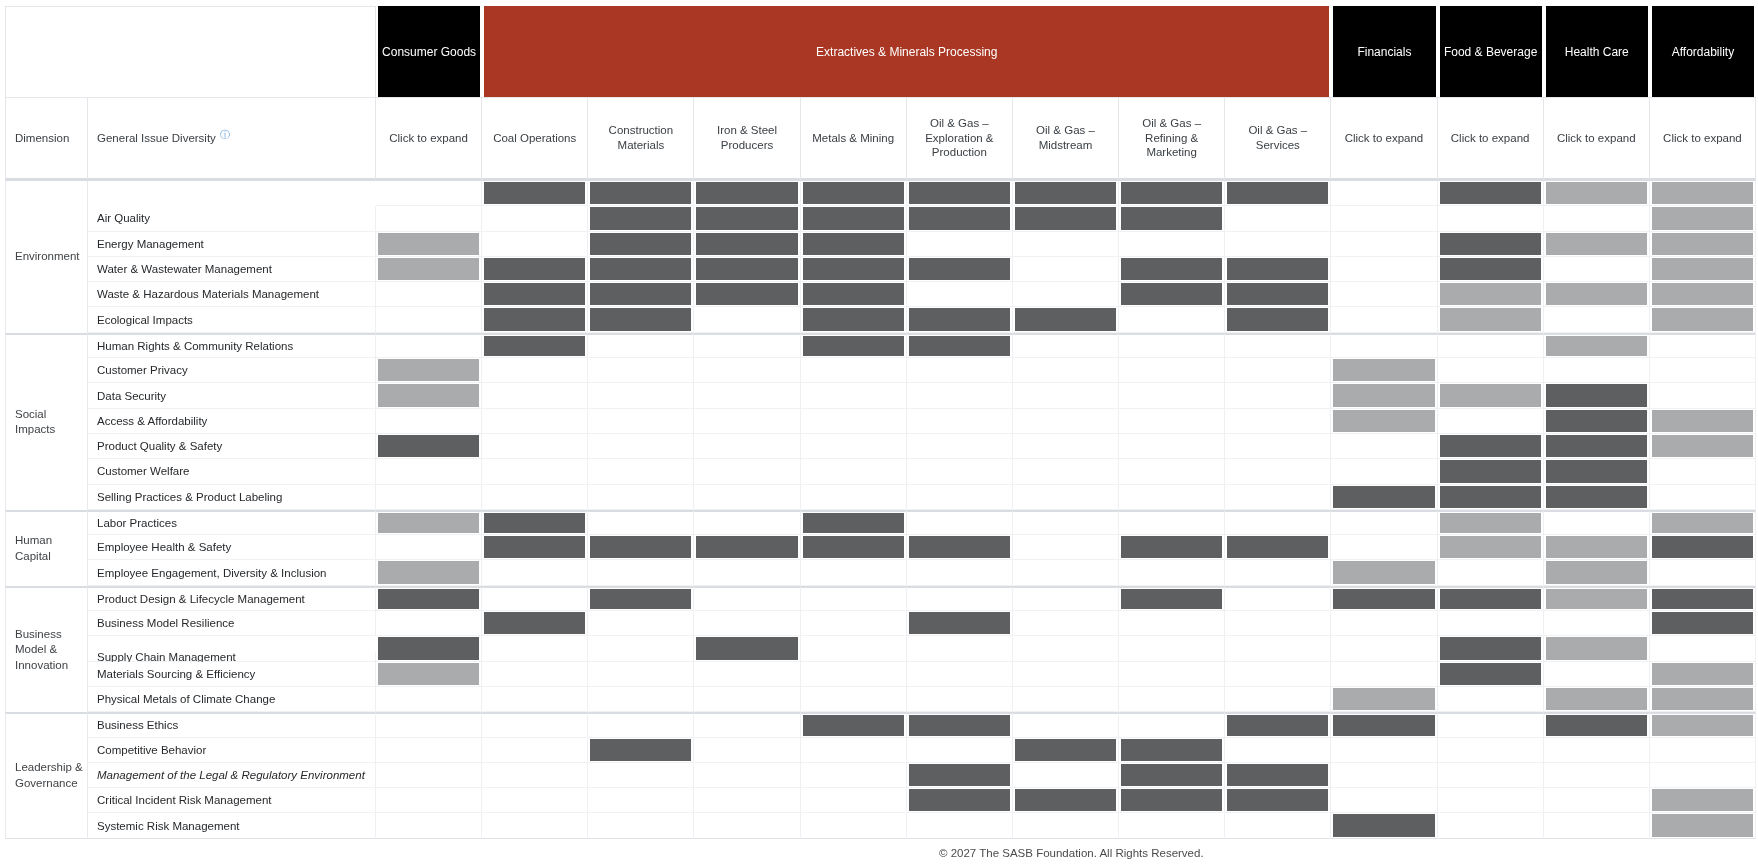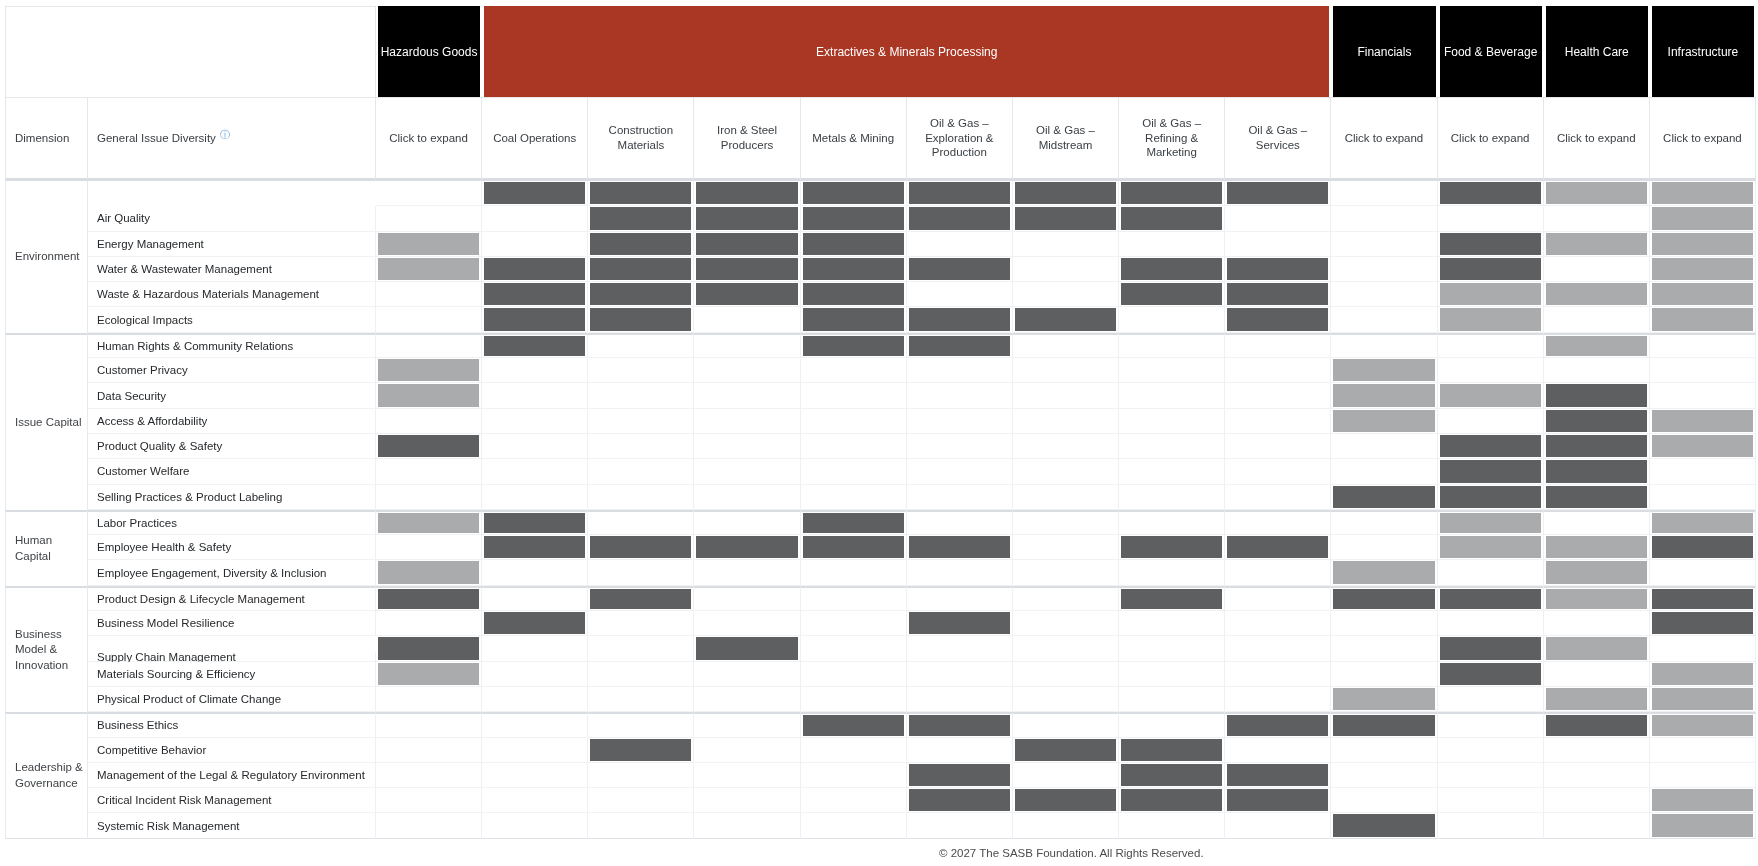--- a/index.html
+++ b/index.html
@@ -58,26 +58,26 @@
     position:absolute;left:939px;top:847px;
     font-size:11.5px;color:#4b4b4b;
   }
 </style>
 </head>
 <body>
 
 <div id="map-wrap">
   <div id="grid">
       <div class="corner" style="grid-area: 1 / 1 / auto / span 2;"></div>
-      <div class="sector" style="grid-area: 1 / 3 / auto / span 1; background: rgb(0, 0, 0);">Hazardous Goods</div>
+      <div class="sector" style="grid-area: 1 / 3 / auto / span 1; background: rgb(0, 0, 0);">Consumer Goods</div>
       <div class="sector" style="grid-area: 1 / 4 / auto / span 8; background: rgb(169, 55, 35);">Extractives &amp; Minerals Processing</div>
       <div class="sector" style="grid-area: 1 / 12 / auto / span 1; background: rgb(0, 0, 0);">Financials</div>
       <div class="sector" style="grid-area: 1 / 13 / auto / span 1; background: rgb(0, 0, 0);">Food &amp; Beverage</div>
       <div class="sector" style="grid-area: 1 / 14 / auto / span 1; background: rgb(0, 0, 0);">Health Care</div>
-      <div class="sector" style="grid-area: 1 / 15 / auto / span 1; background: rgb(0, 0, 0);">Infrastructure</div>
+      <div class="sector" style="grid-area: 1 / 15 / auto / span 1; background: rgb(0, 0, 0);">Affordability</div>
       <div class="hcell left first" style="grid-area: 2 / 1;">Dimension</div>
       <div class="hcell left" style="grid-area: 2 / 2;">
         <span>General Issue Diversity</span>
         <span class="info">ⓘ</span>
       </div>
       <div class="hcell" style="grid-area: 2 / 3;">Click to expand</div>
       <div class="hcell" style="grid-area: 2 / 4;">Coal Operations</div>
       <div class="hcell" style="grid-area: 2 / 5;">Construction Materials</div>
       <div class="hcell" style="grid-area: 2 / 6;">Iron &amp; Steel Producers</div>
       <div class="hcell" style="grid-area: 2 / 7;">Metals &amp; Mining</div>
@@ -270,21 +270,21 @@
         <div class="fill" style="background: rgb(94, 95, 97);"></div>
       </div>
       <div class="vcell" style="grid-area: 8 / 12;"></div>
       <div class="vcell" style="grid-area: 8 / 13;">
         <div class="fill" style="background: rgb(169, 171, 173);"></div>
       </div>
       <div class="vcell" style="grid-area: 8 / 14;"></div>
       <div class="vcell" style="grid-area: 8 / 15;">
         <div class="fill" style="background: rgb(169, 171, 173);"></div>
       </div>
-      <div class="dim group-top" style="grid-area: 9 / 1 / span 7;">Issue Capital</div>
+      <div class="dim group-top" style="grid-area: 9 / 1 / span 7;">Social Impacts</div>
       <div class="cat group-top" style="grid-area: 9 / 2;">Human Rights &amp; Community Relations</div>
       <div class="vcell group-top" style="grid-area: 9 / 3;"></div>
       <div class="vcell group-top" style="grid-area: 9 / 4;">
         <div class="fill" style="background: rgb(94, 95, 97);"></div>
       </div>
       <div class="vcell group-top" style="grid-area: 9 / 5;"></div>
       <div class="vcell group-top" style="grid-area: 9 / 6;"></div>
       <div class="vcell group-top" style="grid-area: 9 / 7;">
         <div class="fill" style="background: rgb(94, 95, 97);"></div>
       </div>
@@ -583,21 +583,21 @@
       <div class="vcell" style="grid-area: 22 / 10;"></div>
       <div class="vcell" style="grid-area: 22 / 11;"></div>
       <div class="vcell" style="grid-area: 22 / 12;"></div>
       <div class="vcell" style="grid-area: 22 / 13;">
         <div class="fill" style="background: rgb(94, 95, 97);"></div>
       </div>
       <div class="vcell" style="grid-area: 22 / 14;"></div>
       <div class="vcell" style="grid-area: 22 / 15;">
         <div class="fill" style="background: rgb(169, 171, 173);"></div>
       </div>
-      <div class="cat" style="grid-area: 23 / 2;">Physical Product of Climate Change</div>
+      <div class="cat" style="grid-area: 23 / 2;">Physical Metals of Climate Change</div>
       <div class="vcell" style="grid-area: 23 / 3;"></div>
       <div class="vcell" style="grid-area: 23 / 4;"></div>
       <div class="vcell" style="grid-area: 23 / 5;"></div>
       <div class="vcell" style="grid-area: 23 / 6;"></div>
       <div class="vcell" style="grid-area: 23 / 7;"></div>
       <div class="vcell" style="grid-area: 23 / 8;"></div>
       <div class="vcell" style="grid-area: 23 / 9;"></div>
       <div class="vcell" style="grid-area: 23 / 10;"></div>
       <div class="vcell" style="grid-area: 23 / 11;"></div>
       <div class="vcell" style="grid-area: 23 / 12;">
@@ -650,21 +650,21 @@
         <div class="fill" style="background: rgb(94, 95, 97);"></div>
       </div>
       <div class="vcell" style="grid-area: 25 / 10;">
         <div class="fill" style="background: rgb(94, 95, 97);"></div>
       </div>
       <div class="vcell" style="grid-area: 25 / 11;"></div>
       <div class="vcell" style="grid-area: 25 / 12;"></div>
       <div class="vcell" style="grid-area: 25 / 13;"></div>
       <div class="vcell" style="grid-area: 25 / 14;"></div>
       <div class="vcell" style="grid-area: 25 / 15;"></div>
-      <div class="cat" style="grid-area: 26 / 2;">Management of the Legal &amp; Regulatory Environment</div>
+      <div class="cat" style="grid-area: 26 / 2; font-style: italic;">Management of the Legal &amp; Regulatory Environment</div>
       <div class="vcell" style="grid-area: 26 / 3;"></div>
       <div class="vcell" style="grid-area: 26 / 4;"></div>
       <div class="vcell" style="grid-area: 26 / 5;"></div>
       <div class="vcell" style="grid-area: 26 / 6;"></div>
       <div class="vcell" style="grid-area: 26 / 7;"></div>
       <div class="vcell" style="grid-area: 26 / 8;">
         <div class="fill" style="background: rgb(94, 95, 97);"></div>
       </div>
       <div class="vcell" style="grid-area: 26 / 9;"></div>
       <div class="vcell" style="grid-area: 26 / 10;">

